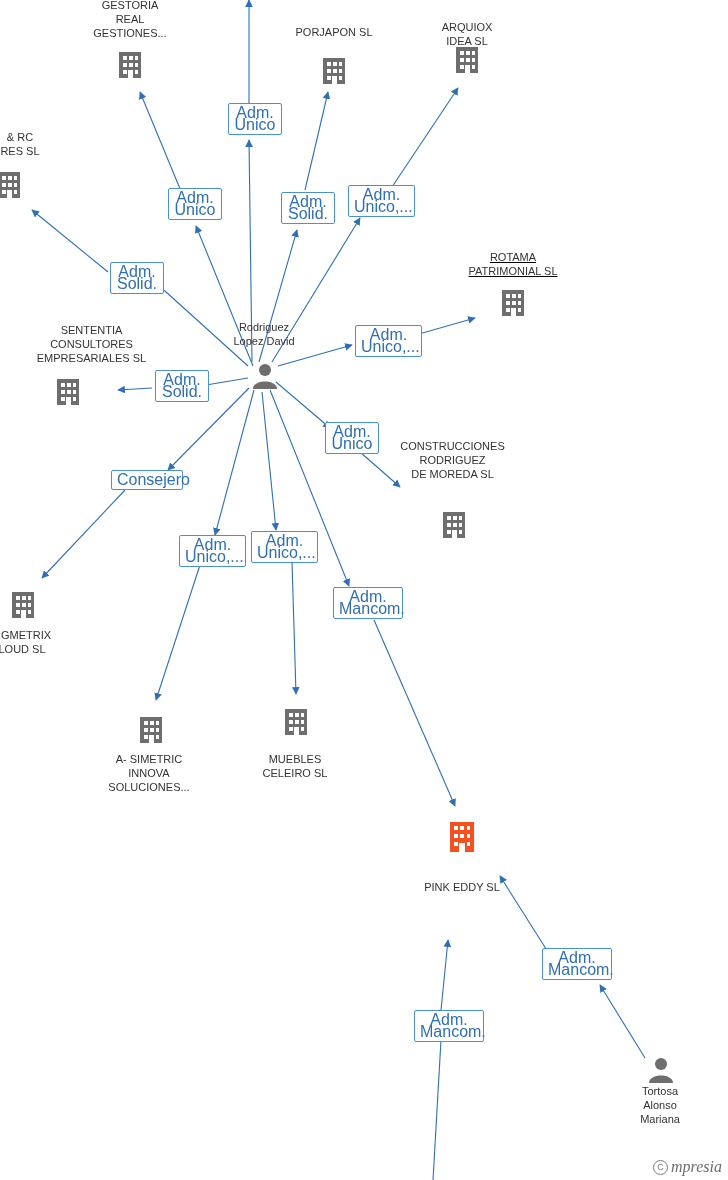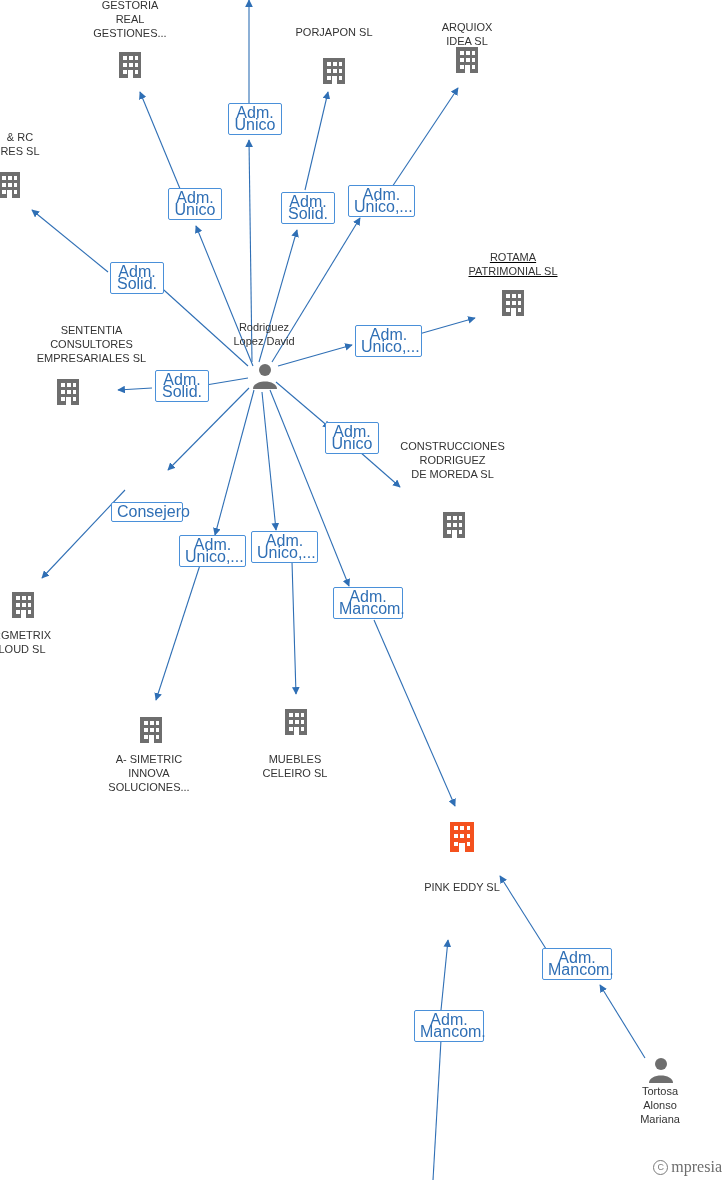--- a/index.html
+++ b/index.html
@@ -29,21 +29,21 @@
   .watermark{
     position:absolute;right:6px;bottom:4px;
     font-size:15px;color:#7b7b7b;
     font-family:"Liberation Serif", serif;
     display:flex;align-items:center;gap:3px;
   }
   .watermark .c{
     display:inline-block;width:13px;height:13px;border:1px solid #7b7b7b;border-radius:50%;
     font-size:9px;line-height:13px;text-align:center;font-family:"Liberation Sans",sans-serif;
   }
-  .wm-text{color:#6d6d6d;font-size:16px;}
+  .wm-text{color:#6d6d6d;font-style:italic;font-size:16px;}
 </style>
 </head>
 <body>
 
 <svg id="graph" viewBox="0 0 728 1180" xmlns="http://www.w3.org/2000/svg">
   <defs>
     <marker id="arr" viewBox="0 0 10 10" refX="9" refY="5" markerWidth="7" markerHeight="7" orient="auto-start-reverse">
       <path d="M 0 0 L 10 5 L 0 10 z" fill="#2f6fb5"></path>
     </marker>
   </defs>
@@ -360,21 +360,21 @@
 <div class="edge-label" style="left:348px;top:185px;width:55px;">Adm.
 Unico,...</div>
 <div class="edge-label" style="left:110px;top:262px;width:42px;">Adm.
 Solid.</div>
 <div class="edge-label" style="left:355px;top:325px;width:55px;">Adm.
 Unico,...</div>
 <div class="edge-label" style="left:155px;top:370px;width:42px;">Adm.
 Solid.</div>
 <div class="edge-label" style="left:325px;top:422px;width:42px;">Adm.
 Unico</div>
-<div class="edge-label" style="left:111px;top:470px;width:60px;margin-top:32px;">Consejero</div>
+<div class="edge-label" style="left:111px;top:470px;width:60px;">Consejero</div>
 <div class="edge-label" style="left:179px;top:535px;width:55px;">Adm.
 Unico,...</div>
 <div class="edge-label" style="left:251px;top:531px;width:55px;">Adm.
 Unico,...</div>
 <div class="edge-label" style="left:333px;top:587px;width:58px;">Adm.
 Mancom.</div>
 <div class="edge-label" style="left:542px;top:948px;width:58px;">Adm.
 Mancom.</div>
 <div class="edge-label" style="left:414px;top:1010px;width:58px;">Adm.
 Mancom.</div>

